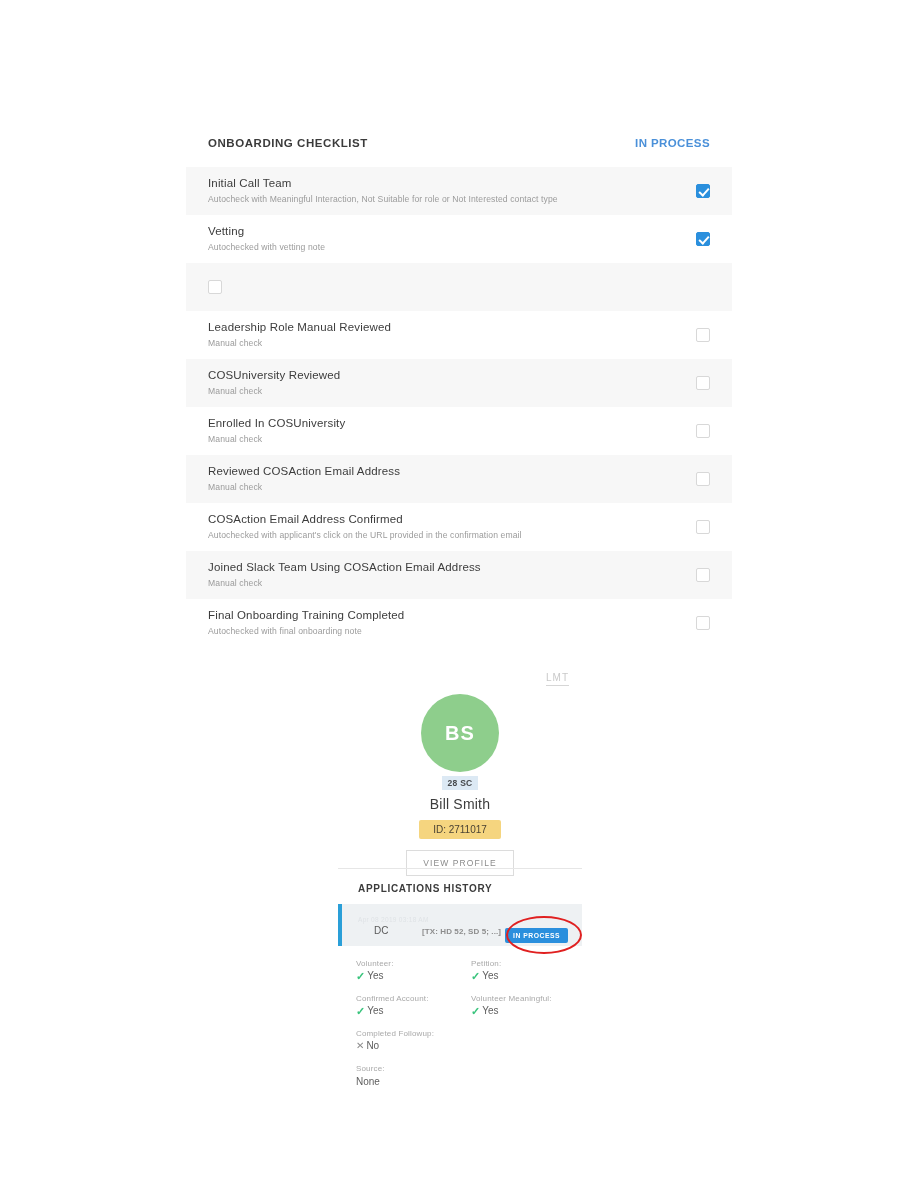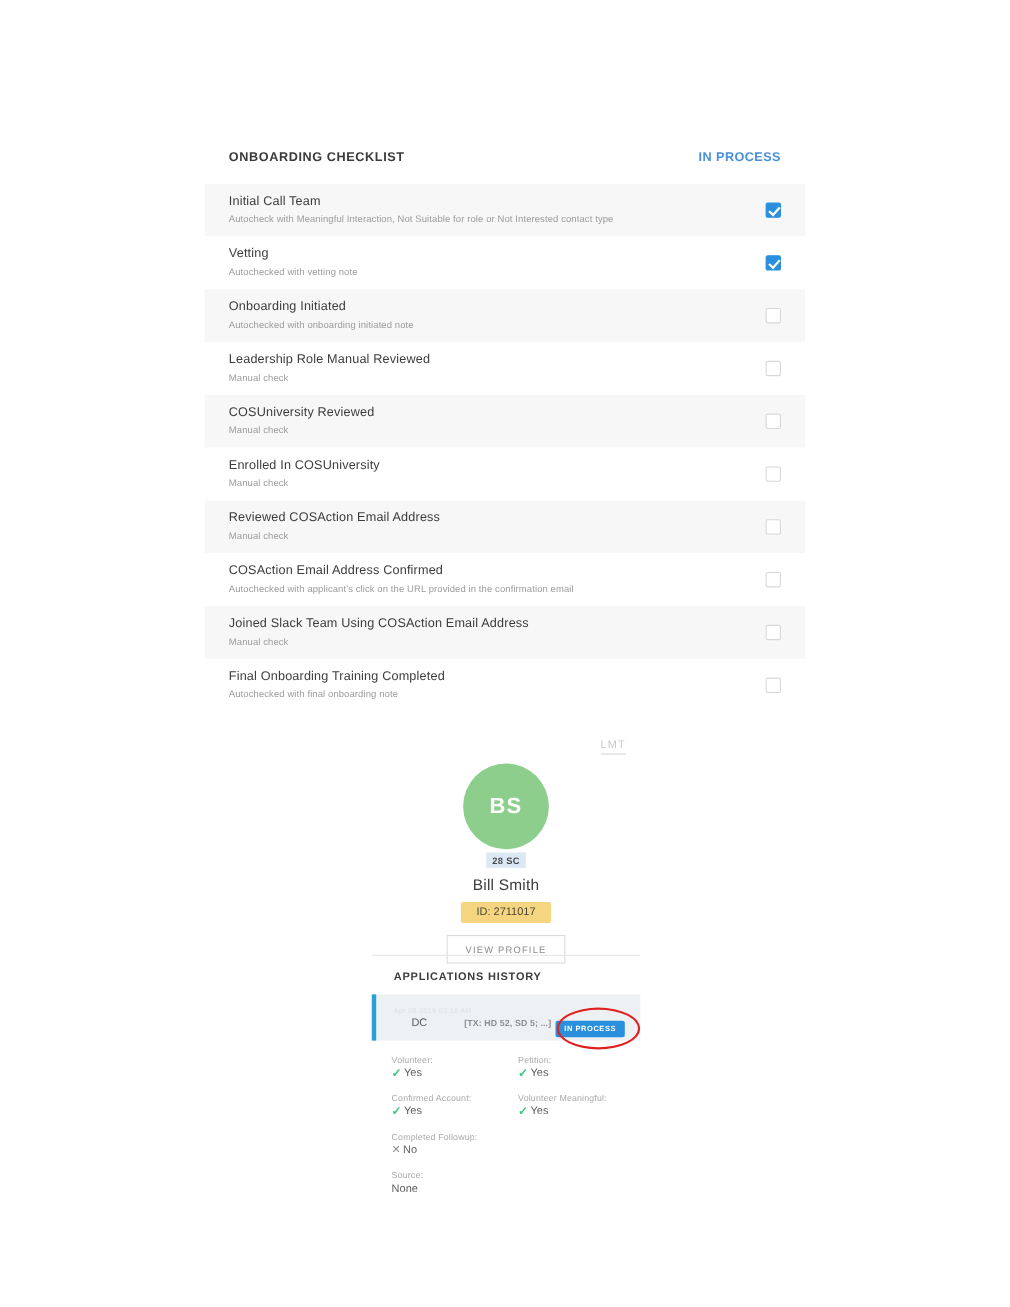--- a/index.html
+++ b/index.html
@@ -220,21 +220,21 @@
 
   .app-date {
     font-size: 6.5px;
     color: #dfe3e6;
     letter-spacing: 0.3px;
     line-height: 9px;
   }
 
   .app-row {
     display: flex;
-    align-items: center;
+    align-items: flex-end;
     margin-top: 1px;
     padding-left: 16px;
   }
 
   .app-code {
     font-size: 10px;
     color: #5a5a5a;
     width: 48px;
   }
 
@@ -336,24 +336,20 @@
           <div class="cbox checked"></div>
         </div>
         <div class="crow">
           <div class="crow-text">
             <div class="crow-label">Vetting</div>
             <div class="crow-sub">Autochecked with vetting note</div>
           </div>
           <div class="cbox checked"></div>
         </div>
         <div class="crow alt">
-          <div class="crow-text">
-            <div class="crow-label">Onboarding Initiated</div>
-            <div class="crow-sub">Autochecked with onboarding initiated note</div>
-          </div>
           <div class="cbox"></div>
         </div>
         <div class="crow">
           <div class="crow-text">
             <div class="crow-label">Leadership Role Manual Reviewed</div>
             <div class="crow-sub">Manual check</div>
           </div>
           <div class="cbox"></div>
         </div>
         <div class="crow alt">

